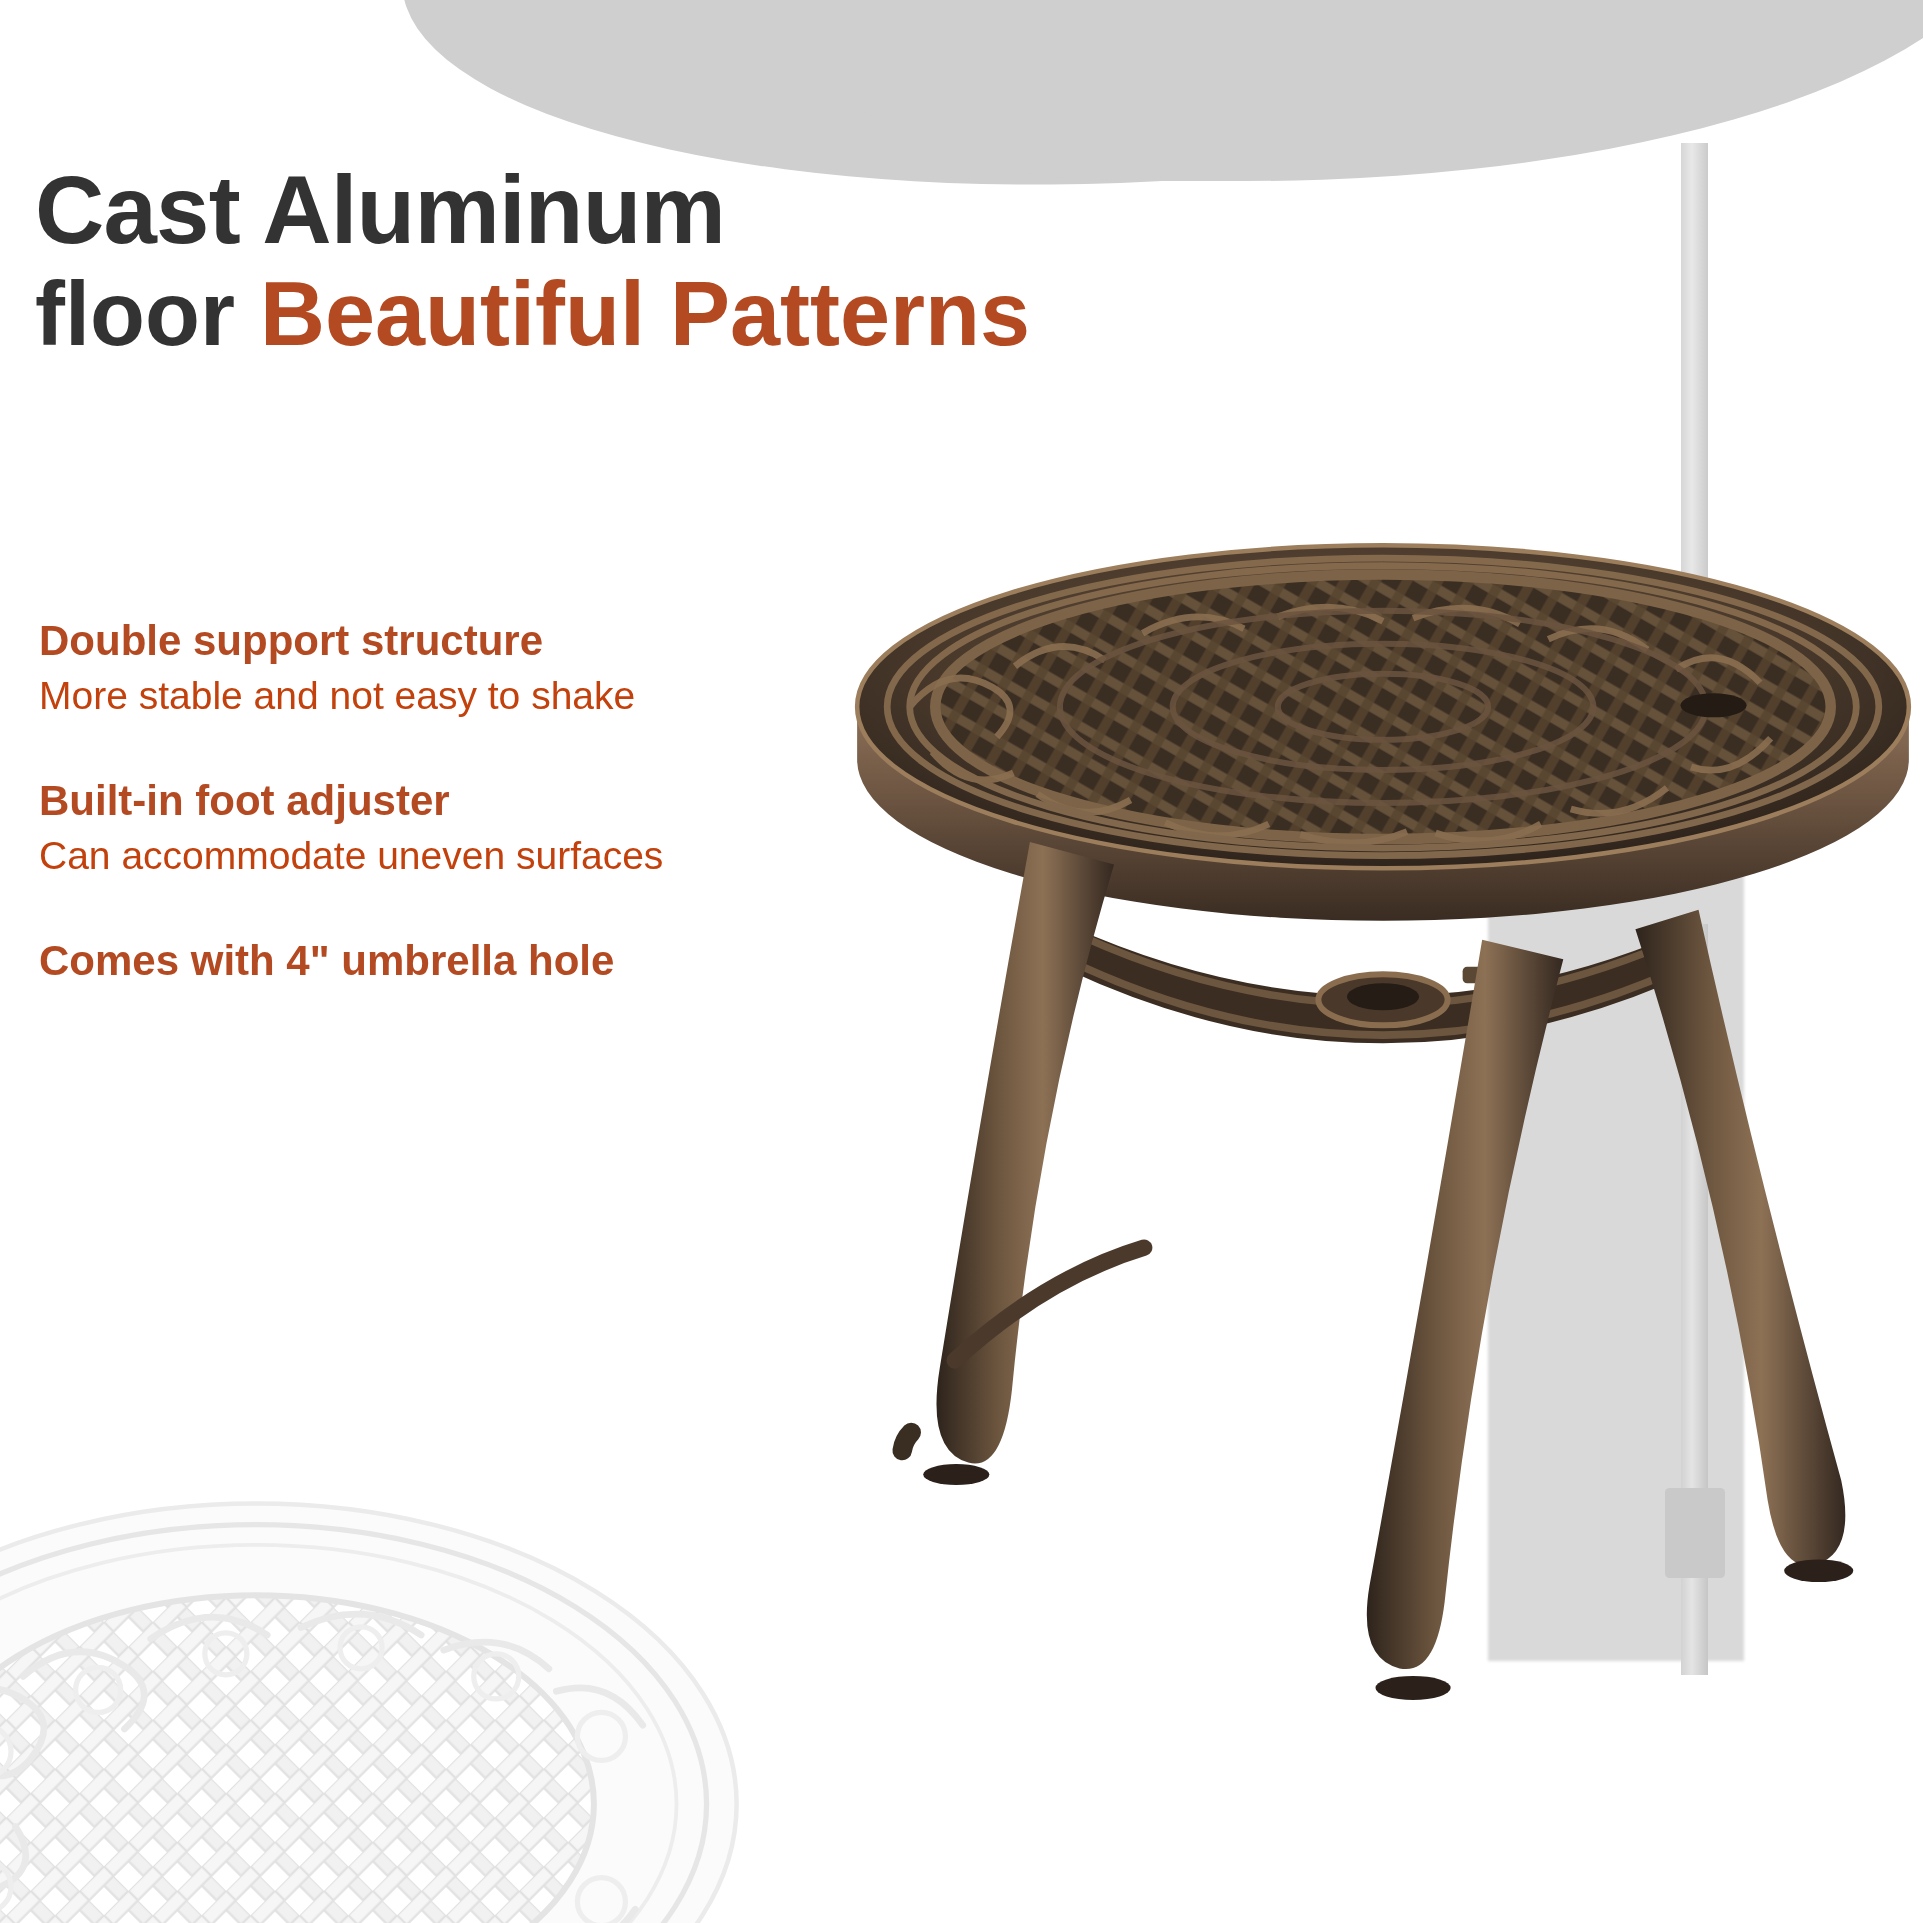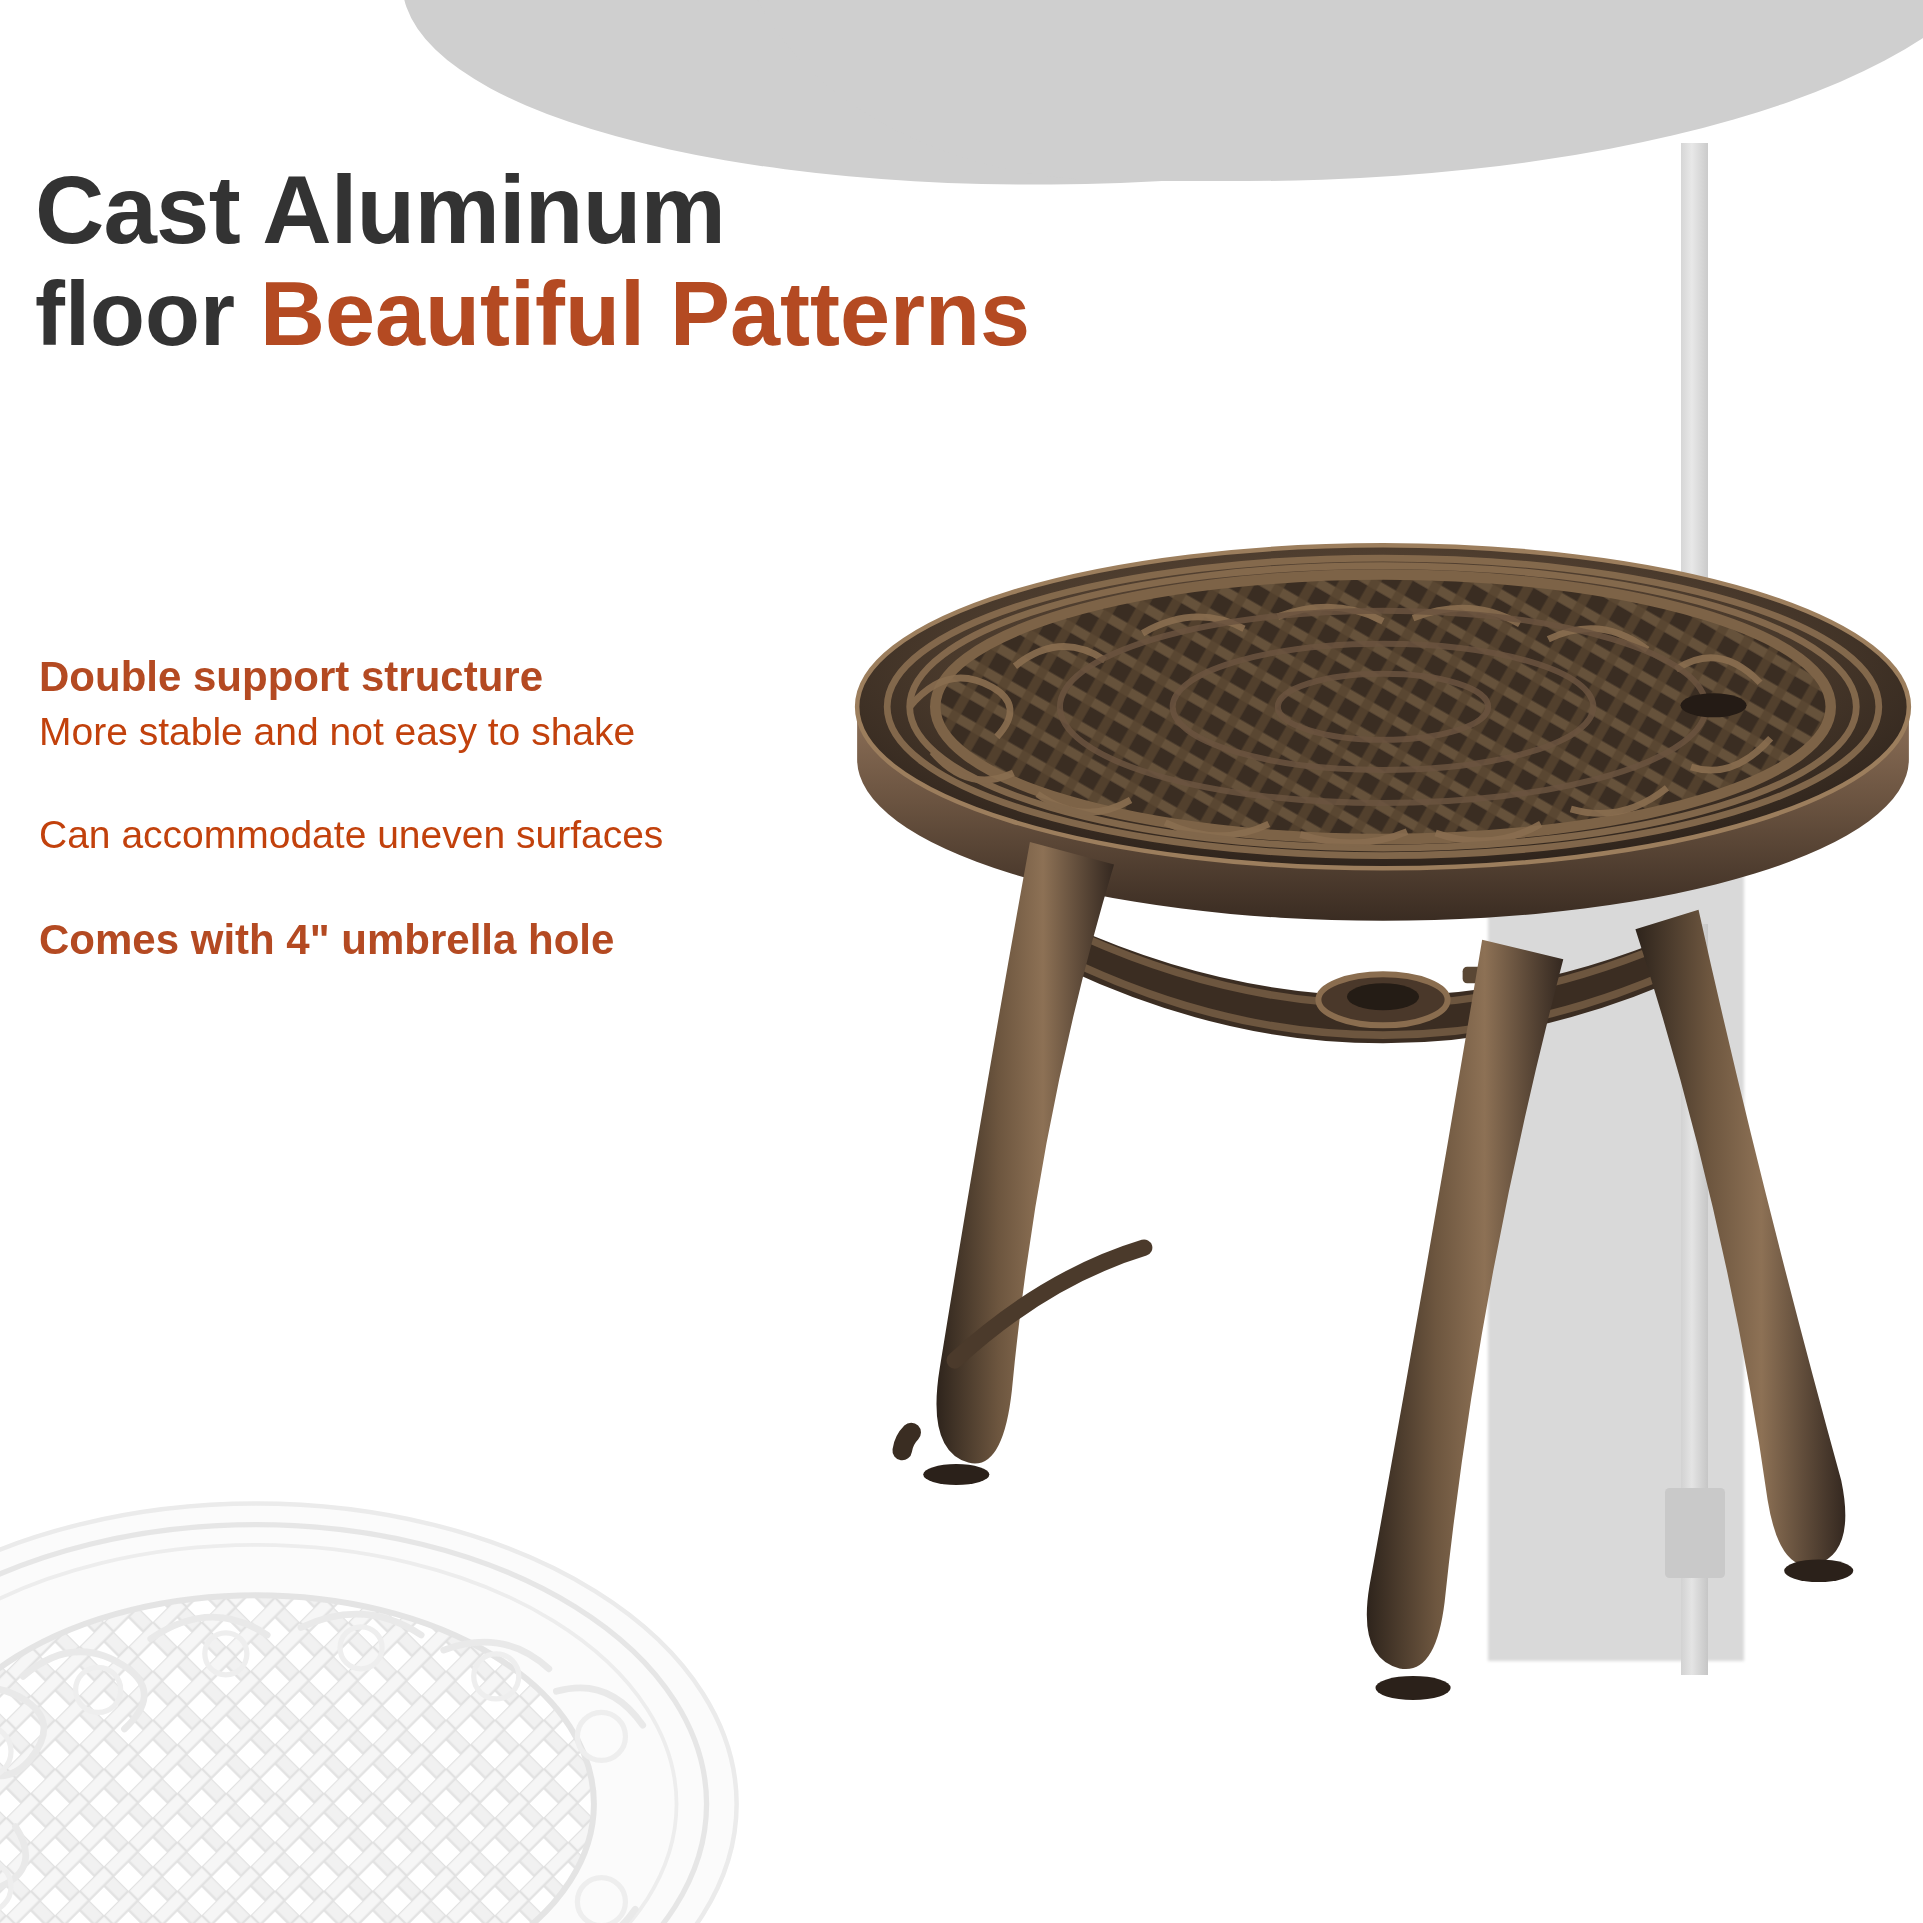--- a/index.html
+++ b/index.html
@@ -104,21 +104,21 @@
     color: #333333;
   }
   .headline .line2 .accent {
     color: #b44a22;
     margin-top: 8px;
   }
 
   .features {
     position: absolute;
     left: 39px;
-    top: 652px;
+    top: 616px;
     width: 992px;
   }
   .feature {
     margin-bottom: 56px;
   }
   .feature .f-title {
     font-size: 42px;
     font-weight: 700;
     color: #b44a22;
     line-height: 1.18;
@@ -310,20 +310,21 @@
 </div>
 
 <div class="features">
 
   <div class="feature">
     <div class="f-title">Double support structure</div>
     <div class="f-sub">More stable and not easy to shake</div>
   </div>
 
   <div class="feature">
+    <div class="f-title">Built-in foot adjuster</div>
     <div class="f-sub">Can accommodate uneven surfaces</div>
   </div>
 
   <div class="feature">
     <div class="f-title">Comes with 4" umbrella hole</div>
   </div>
 
 </div>
 
 

